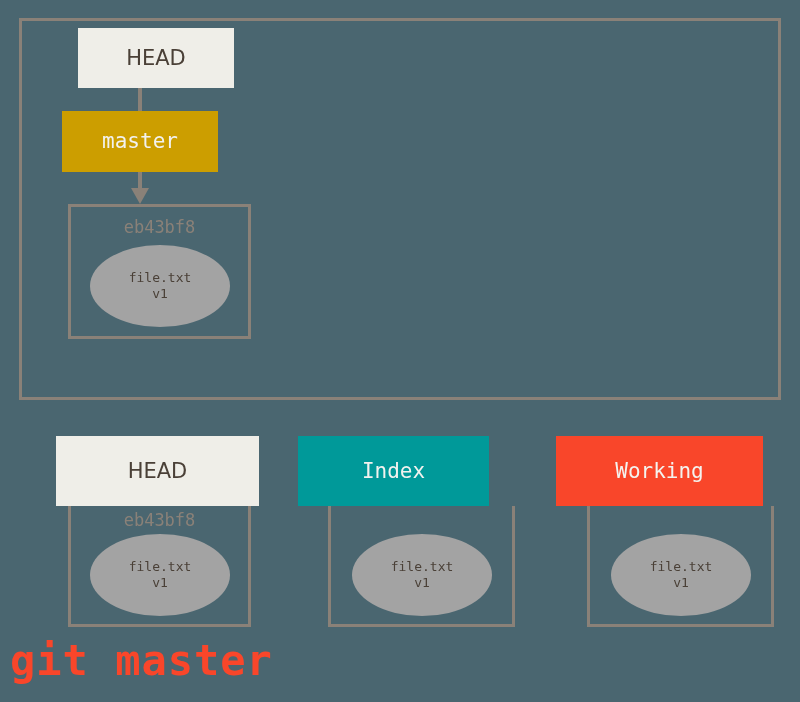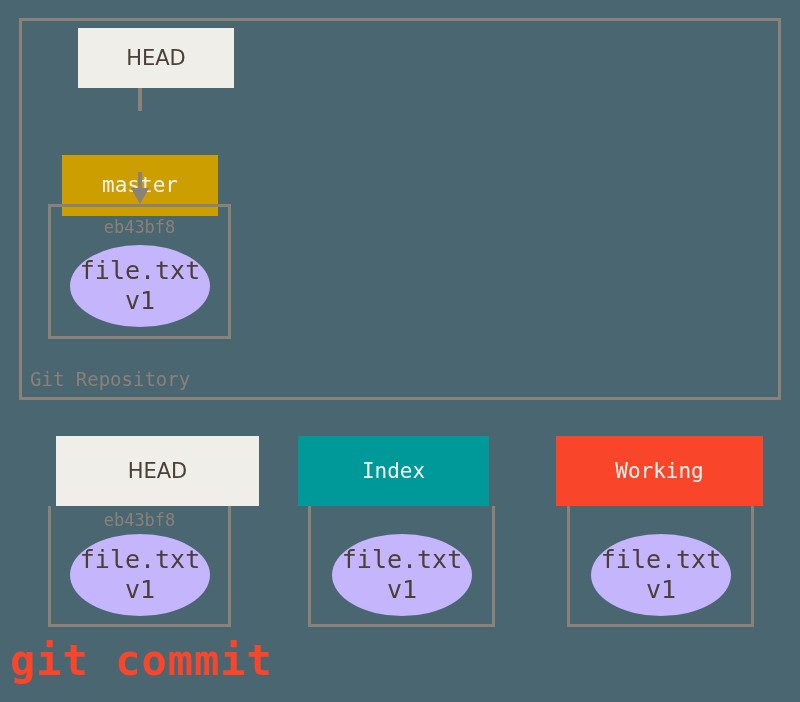--- a/index.html
+++ b/index.html
@@ -71,47 +71,48 @@
     color: #F4F3EF;
     font-family: "DejaVu Sans Mono", monospace;
     font-size: 21px;
   }
 
   
   .stage-box {
     position: absolute;
     border: 3px solid #8A8178;
     box-sizing: border-box;
+    margin-left: 20px;
   }
   
   .stage-box.no-top {
     border-top: none;
   }
 
   .commit-id {
     position: absolute;
     width: 100%;
     text-align: center;
     font-family: "DejaVu Sans Mono", monospace;
     font-size: 17px;
     color: #8A8178;
     white-space: nowrap;
   }
 
   .blob {
     position: absolute;
-    background: #c4b5fd;
+    background: #a3a3a3;
     border-radius: 50% / 50%;
     display: flex;
     flex-direction: column;
     align-items: center;
     justify-content: center;
     color: #4A4037;
     font-family: "DejaVu Sans Mono", monospace;
-    font-size: 25px;
+    font-size: 13px;
     line-height: 1.22;
     text-align: center;
   }
 
   
   .connector {
     position: absolute;
     background: #8A8178;
   }
   .arrowhead {
@@ -135,29 +136,28 @@
     letter-spacing: 1px;
     white-space: nowrap;
   }
 </style>
 </head>
 <body>
 
 <div id="canvas" style="width: 800px; height: 702px; background: rgb(74, 102, 112);">
 
   <div class="repo-box"></div>
-  <div class="repo-label">Git Repository</div>
 
   <div class="label-box head" style="left:62px; top:28px; width:156px; height:60px;">
     <span>HEAD</span>
   </div>
 
   <div class="connector" style="left:138px; top:88px; width:4px; height:23px;"></div>
 
-  <div class="label-box branch" style="left:62px; top:111px; width:156px; height:61px;margin-top:44px;">
+  <div class="label-box branch" style="left:62px; top:111px; width:156px; height:61px;">
     <span>master</span>
   </div>
 
   <div class="connector" style="left:138px; top:172px; width:4px; height:18px;"></div>
   <div class="arrowhead" style="left:131px; top:188px;"></div>
 
   <div class="stage-box" style="left:48px; top:204px; width:183px; height:135px;">
     <div class="commit-id" style="left:0; top:10px;">eb43bf8</div>
     <div class="blob" style="left:19px; top:38px; width:140px; height:82px;">
       <span>file.txt</span>
@@ -189,15 +189,15 @@
   <div class="label-box workdir" style="left:556px; top:436px; width:207px; height:70px; flex-direction:column;">
     <span>Working</span>
   </div>
   <div class="stage-box no-top" style="left:567px; top:506px; width:187px; height:121px;">
     <div class="blob" style="left:21px; top:28px; width:140px; height:82px;">
       <span>file.txt</span>
       <span>v1</span>
     </div>
   </div>
 
-  <div class="command">git commit</div>
+  <div class="command">git master</div>
 
 </div>
 
 </body></html>

